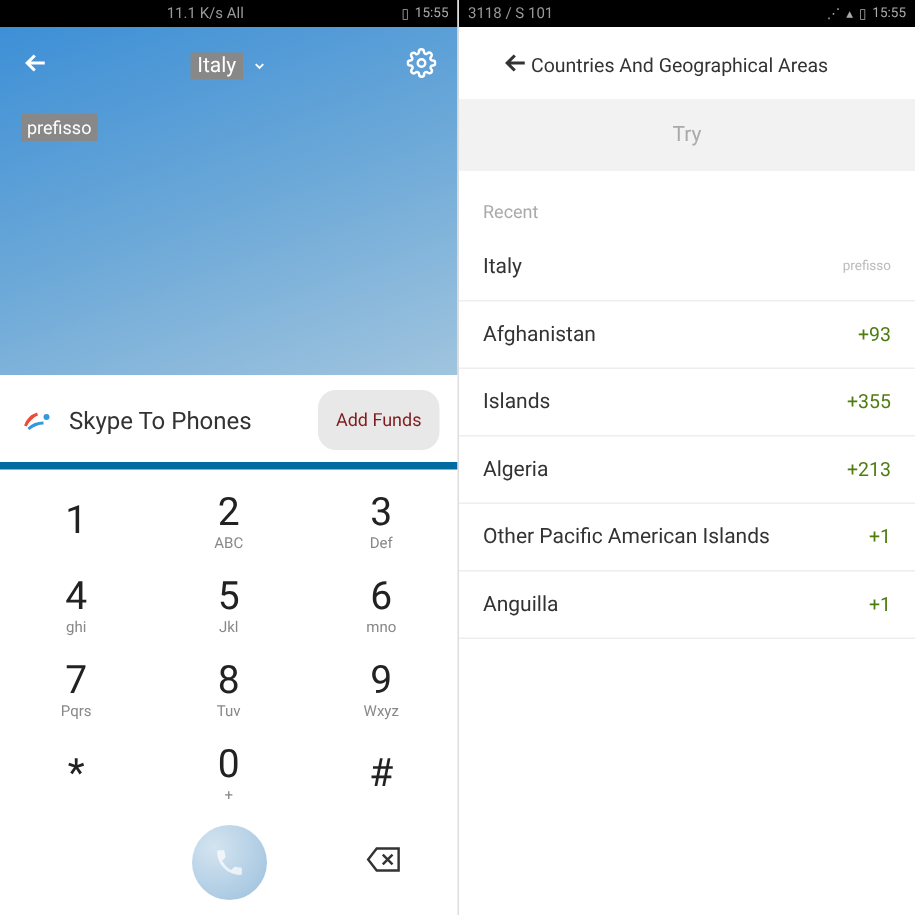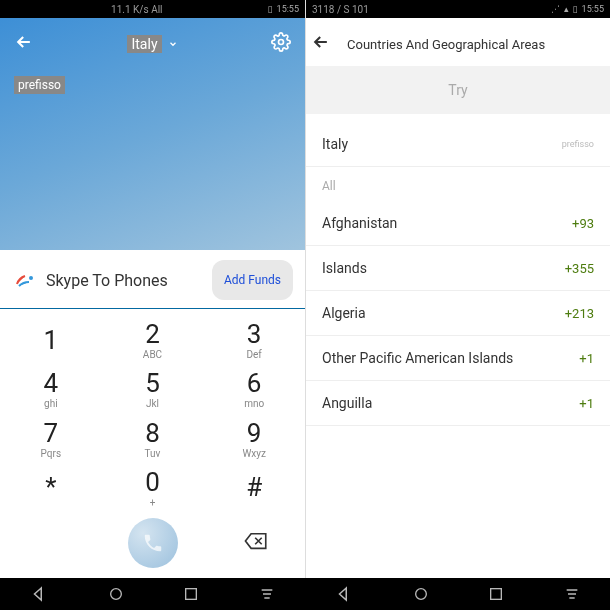--- a/index.html
+++ b/index.html
@@ -1,17 +1,17 @@
 <!DOCTYPE html>
 <html><head>
   <meta charset="utf-8">
   <style>
     * { margin: 0; padding: 0; box-sizing: border-box; font-family: -apple-system, BlinkMacSystemFont, "Segoe UI", Roboto, Arial, sans-serif; }
     body { width: 610px; height: 610px; overflow: hidden; background: #fff; }
-    .container { display: flex; width: 610px; height: 610px; flex-direction: column; }
+    .container { display: flex; width: 610px; height: 610px; flex-direction: row; }
     .phones-row { display: flex; flex: 1; }
     .phone { width: 305px; display: flex; flex-direction: column; position: relative; }
     
     .status-bar { height: 18px; background: #000; color: #aaa; font-size: 10px; display: flex; align-items: center; padding: 0 6px; }
     .status-left { flex: 1; text-align: center; color: #999; }
     .status-right { display: flex; gap: 4px; align-items: center; }
     .status-right span { font-size: 9px; }
     
     .left-phone .header {
       background: linear-gradient(160deg, #3d8fd6 0%, #6ba8d8 50%, #a0c4de 100%);
@@ -20,36 +20,36 @@
       position: relative;
       color: #fff;
     }
     .header-top { display: flex; align-items: center; justify-content: space-between; height: 28px; }
     .back-arrow { color: #fff; }
     .country-sel { display: flex; align-items: center; gap: 6px; font-size: 14px; }
     .country-sel .hl { background: #888; padding: 1px 4px; color: #fff; }
     .gear { color: #fff; }
     .prefisso { background: #888; color: #fff; font-size: 12px; padding: 2px 4px; margin-top: 18px; display: inline-block; }
     
-    .skype-row { display: flex; align-items: center; padding: 10px 12px 8px; border-bottom: 1px solid #0369a1; }
+    .skype-row { display: flex; align-items: center; padding: 10px 12px 8px; border-bottom: 5px solid #0369a1; }
     .skype-icon { width: 26px; height: 26px; margin-right: 8px; display: flex; align-items: center; justify-content: center; }
     .skype-label { flex: 1; font-size: 16px; color: #333; }
-    .add-funds { background: #e8e8e8; border: none; border-radius: 12px; padding: 13px 12px; font-size: 12px; color: #1d4ed8; }
+    .add-funds { background: #e8e8e8; border: none; border-radius: 12px; padding: 13px 12px; font-size: 12px; color: #7f1d1d; }
     
     .dialpad { flex: 1; display: grid; grid-template-columns: repeat(3, 1fr); grid-template-rows: repeat(4, 1fr); padding: 6px 0 0; }
     .key { text-align: center; display: flex; flex-direction: column; align-items: center; justify-content: center; }
     .key .num { font-size: 26px; color: #222; font-weight: 400; }
     .key .sub { font-size: 10px; color: #888; margin-top: 0px; }
     
     .call-row { display: flex; align-items: center; justify-content: center; padding: 6px 0 10px; position: relative; }
     .call-btn { width: 50px; height: 50px; border-radius: 50%; background: radial-gradient(circle at 30% 30%, #d4e4f0, #9bc0dd); display: flex; align-items: center; justify-content: center; }
     .backspace { position: absolute; right: 36px; }
     
     .right-phone { border-left: 1px solid #ddd; }
-    .right-phone .r-header { display: flex; align-items: center; padding: 14px 5px 10px; gap: 16px; }
+    .right-phone .r-header { display: flex; align-items: center; padding: 14px 28px 10px; }
     .r-header .title { font-size: 13px; color: #333; }
     .try-box { background: #f2f2f2; margin: 0 0 8px; padding: 16px 0; text-align: center; color: #aaa; font-size: 14px; }
     
     .list { flex: 1; overflow: hidden; }
     .section-label { font-size: 12px; color: #aaa; padding: 12px 16px 8px; }
     .row { display: flex; align-items: center; justify-content: space-between; padding: 14px 16px; border-bottom: 1px solid #eee; font-size: 14px; color: #333; }
     .row .code { color: #4d7c0f; font-size: 13px; }
     .row.recent .code { font-size: 9px; color: #bbb; }
     
     .nav-bars { display: flex; height: 32px; }
@@ -186,25 +186,25 @@
         <svg width="20" height="20" viewBox="0 0 24 24" fill="none" stroke="#333" stroke-width="2.5">
               <path d="M19 12H5M11 18l-6-6 6-6"></path>
             </svg>
       </div>
       <div class="title">Countries And Geographical Areas</div>
     </div>
     <div class="try-box">
       <span>Try</span>
     </div>
     <div class="list">
+      <div class="section-label">Recent</div>
       <div class="row recent">
         <span>Italy</span>
         <span class="code">prefisso</span>
       </div>
-      <div class="section-label">All</div>
       <div class="row">
             <span>Afghanistan</span>
             <span class="code">+93</span>
           </div>
       <div class="row">
             <span>Islands</span>
             <span class="code">+355</span>
           </div>
       <div class="row">
             <span>Algeria</span>

